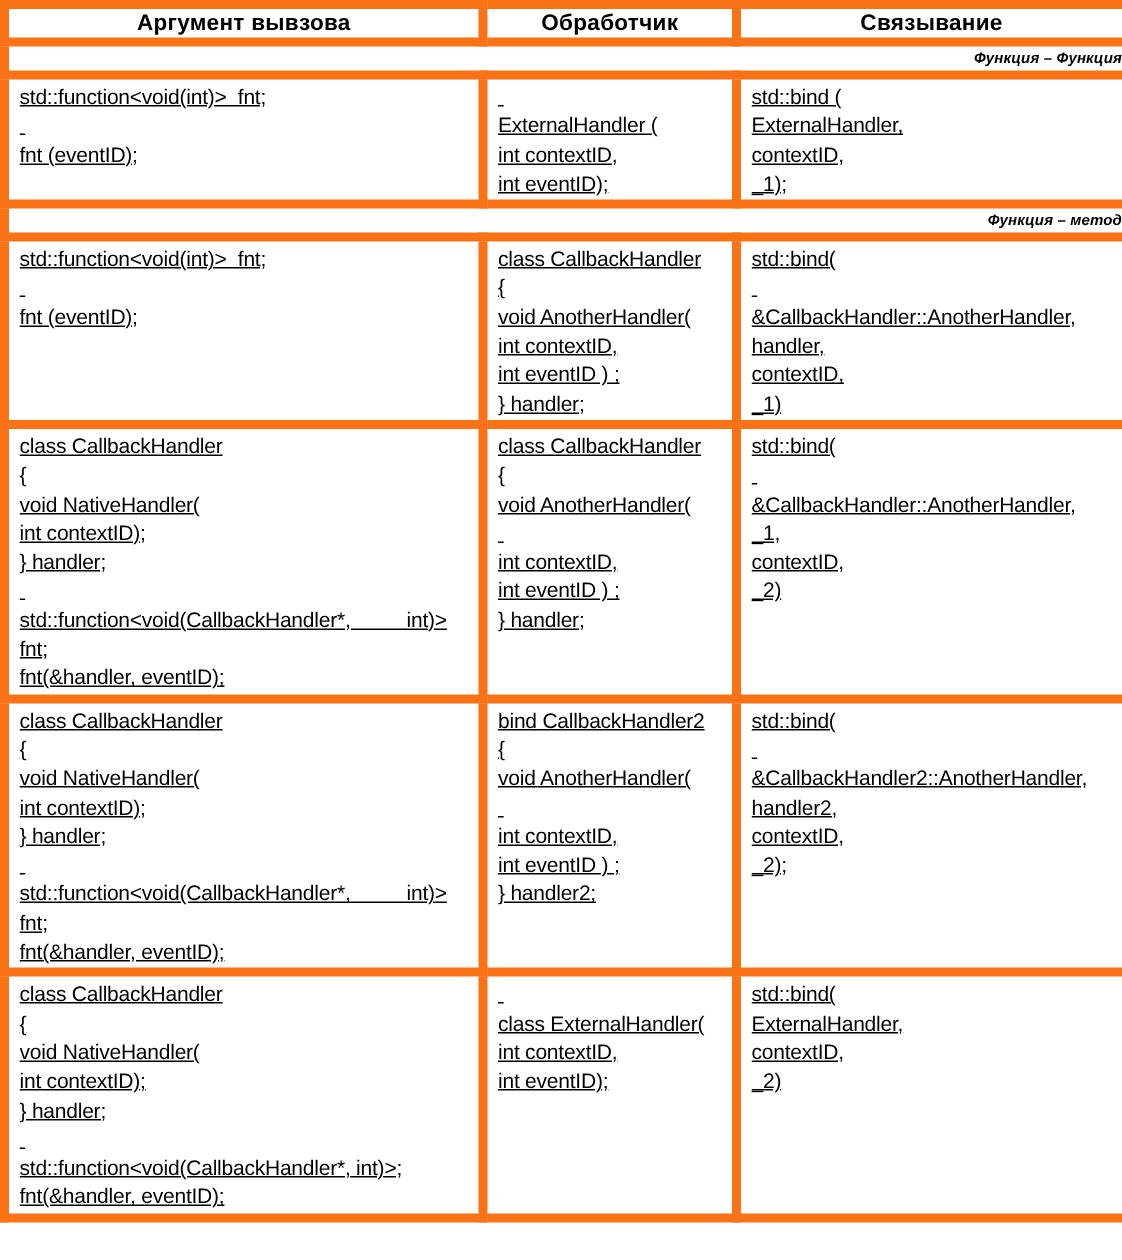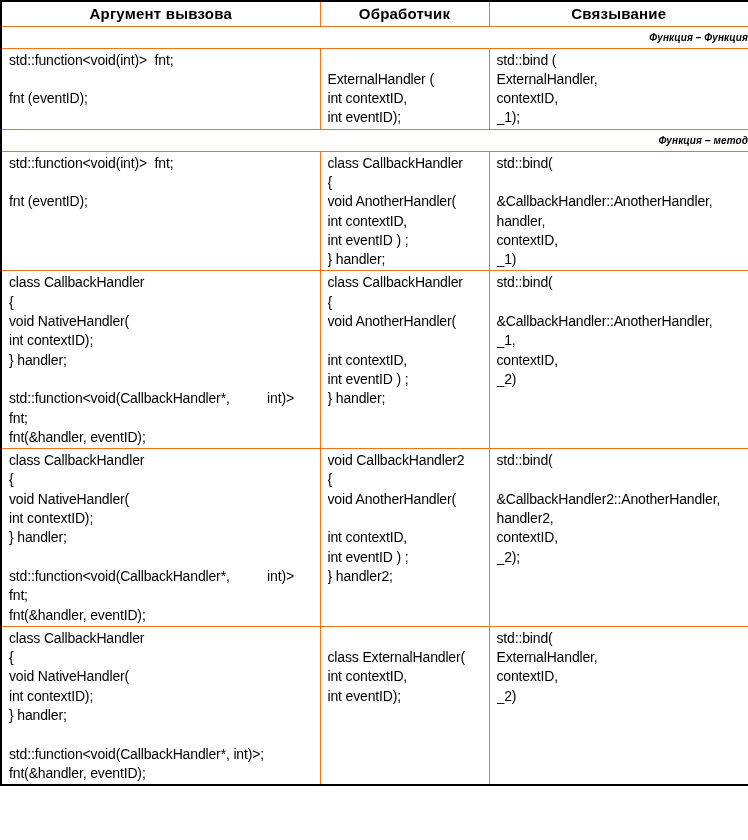--- a/index.html
+++ b/index.html
@@ -16,21 +16,21 @@
   table.ref-table {
     border-collapse: collapse;
     table-layout: fixed;
     width: 748px;
     border: 2px solid #000000;
     font-family: "Liberation Sans", sans-serif;
     color: #000000;
   }
   table.ref-table th,
   table.ref-table td {
-    border: 1px solid #f97316;
+    border: 6px solid #f97316;
     padding: 0;
     overflow: hidden;
     margin-left: 34px;
   }
   tr.header-row {
     height: 25px;
   }
   tr.header-row th {
     font-size: 15px;
     font-weight: bold;
@@ -45,20 +45,21 @@
     font-size: 10px;
     font-style: italic;
     font-weight: bold;
     text-align: right;
     vertical-align: middle;
     letter-spacing: 0.1px;
   }
   tr.body-row td {
     vertical-align: top;
     padding: 2px 5px 1px 7px;
+    text-decoration: underline;
   }
   .code-line {
     font-family: "Liberation Sans", sans-serif;
     font-size: 14px;
     line-height: 19.3px;
     height: 19.3px;
     white-space: pre;
     overflow: hidden;
     letter-spacing: -0.15px;
   }
@@ -173,21 +174,21 @@
             <div class="code-line">{</div>
             <div class="code-line">void NativeHandler(</div>
             <div class="code-line">int contextID);</div>
             <div class="code-line">} handler;</div>
             <div class="code-line">&nbsp;</div>
             <div class="code-line">std::function&lt;void(CallbackHandler*,          int)&gt;</div>
             <div class="code-line">fnt;</div>
             <div class="code-line">fnt(&amp;handler, eventID);</div>
           </td>
         <td>
-            <div class="code-line">void CallbackHandler2</div>
+            <div class="code-line">bind CallbackHandler2</div>
             <div class="code-line">{</div>
             <div class="code-line">void AnotherHandler(</div>
             <div class="code-line">&nbsp;</div>
             <div class="code-line">int contextID,</div>
             <div class="code-line">int eventID ) ;</div>
             <div class="code-line">} handler2;</div>
           </td>
         <td>
             <div class="code-line">std::bind(</div>
             <div class="code-line">&nbsp;</div>

